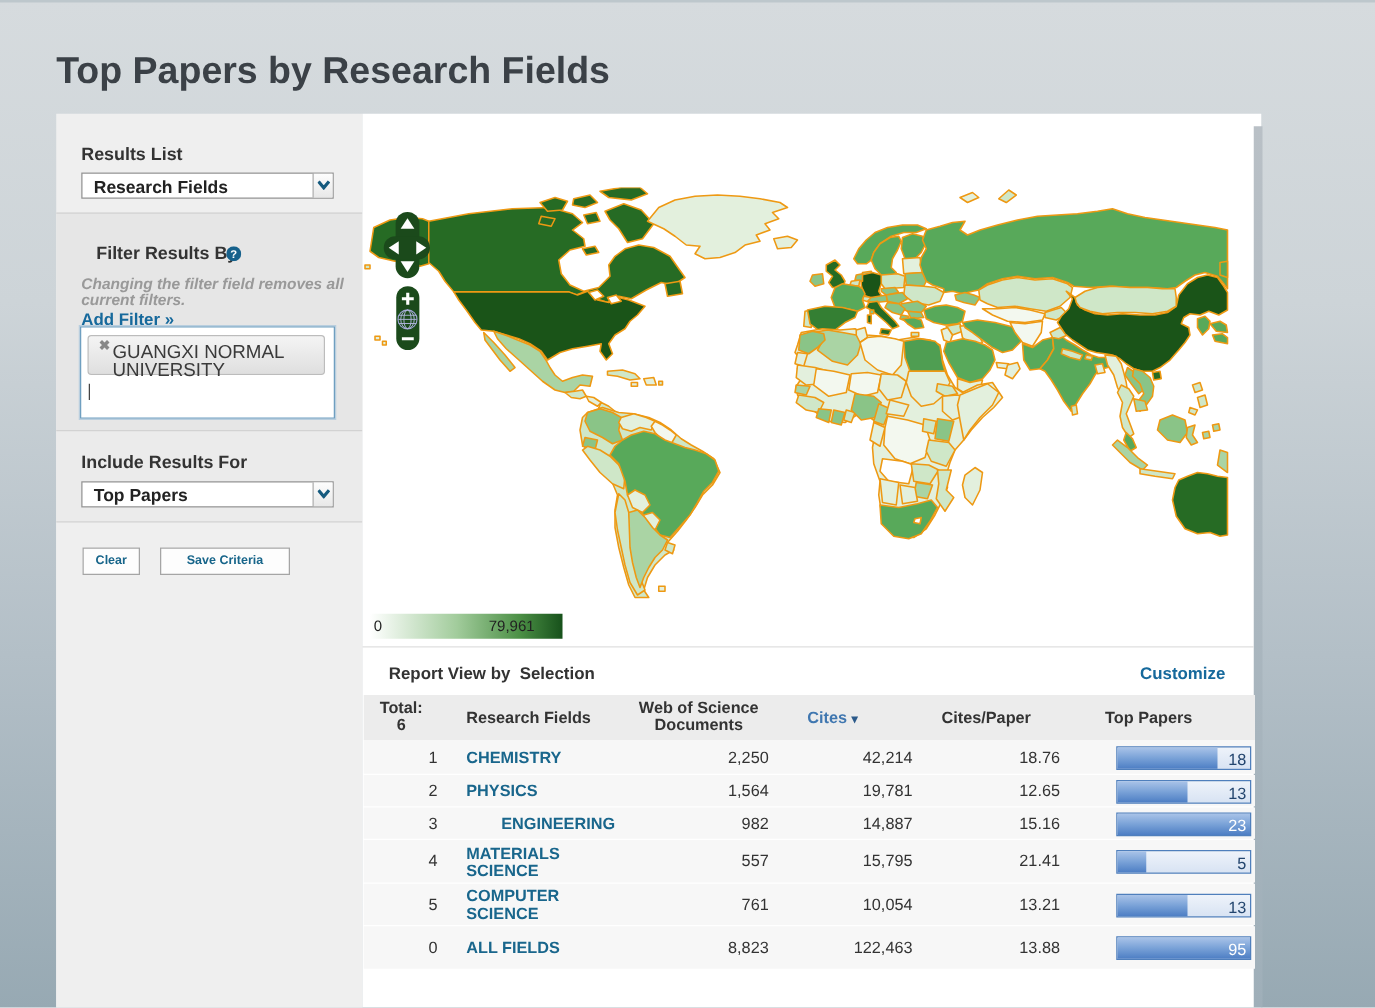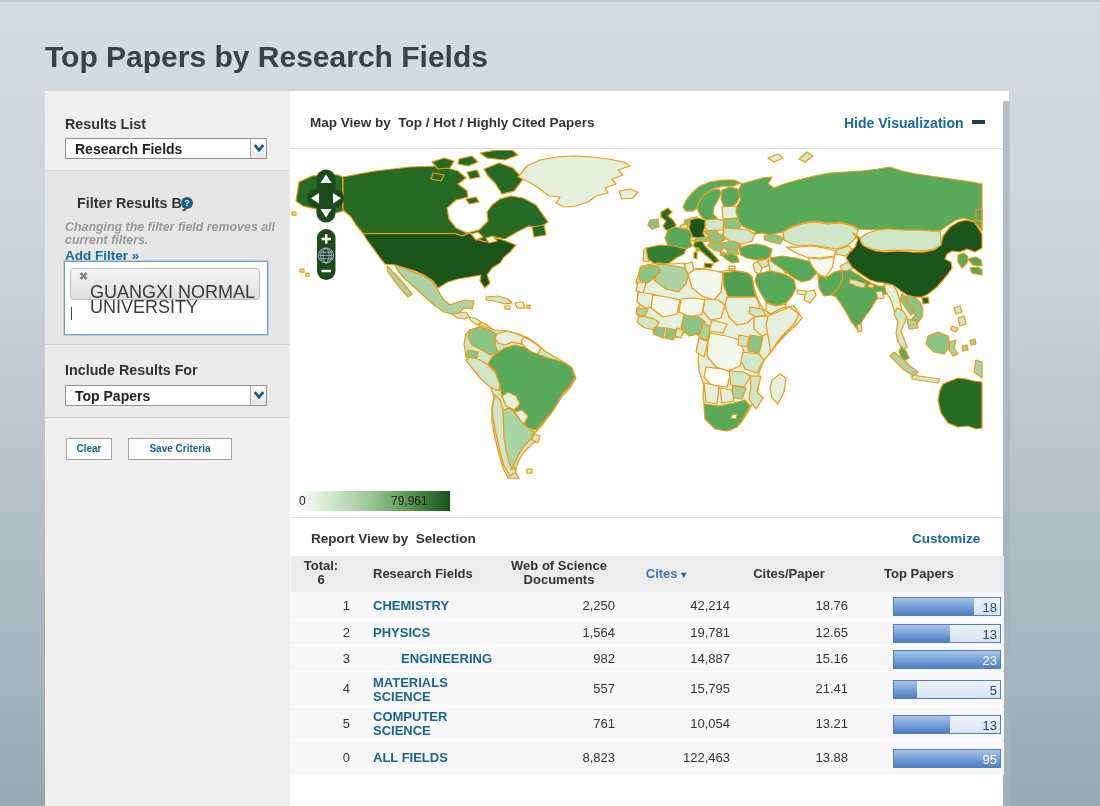--- a/index.html
+++ b/index.html
@@ -44,21 +44,21 @@
     <div class="slabel abs" style="left:32px;top:24px;">Filter Results By</div>
     <svg class="abs" style="left:136px;top:26px;" width="12" height="12" viewBox="0 0 12 12">
       <circle cx="6" cy="6" r="6" fill="#16618c"></circle>
       <text x="6" y="9" font-size="9" font-weight="bold" fill="#fff" text-anchor="middle" font-family="Liberation Sans">?</text>
     </svg>
     <div class="abs" style="left:20px;top:50px;width:224px;font-size:12.4px;font-style:italic;font-weight:bold;color:#999;line-height:12.5px;">Changing the filter field removes all current filters.</div>
     <div class="abs blue" style="left:20px;top:77px;font-size:13.5px;">Add Filter »</div>
     <div class="abs" style="left:19px;top:90px;width:202px;height:72px;background:#fff;border:1px solid #6f9fc0;outline:1px solid #b9cede;">
       <div class="abs" style="left:5px;top:6px;width:188px;height:30px;background:linear-gradient(#f4f4f4,#dfdfdf);border:1px solid #bcbcbc;border-radius:3px;">
         <span class="abs" style="left:8px;top:1px;color:#888;font-weight:bold;font-size:11px;">✖</span>
-        <span class="abs" style="left:19px;top:16px;font-size:18px;color:#3a3a3a;line-height:14.5px;">GUANGXI NORMAL<br>UNIVERSITY</span>
+        <span class="abs" style="left:19px;top:6px;font-size:15px;color:#3a3a3a;line-height:14.5px;">GUANGXI NORMAL<br>UNIVERSITY</span>
       </div>
       <div class="abs" style="left:6px;top:45px;width:1px;height:13px;background:#444;"></div>
     </div>
   </div>
   <div class="sec3 abs">
     <div class="slabel abs" style="left:20px;top:17px;">Include Results For</div>
     <div class="dd" style="left:20px;top:40px;">
       <span class="txt">Top Papers</span>
       <span class="btn"></span>
       <svg class="chev" viewBox="0 0 10 8">
@@ -66,25 +66,20 @@
         </svg>
     </div>
   </div>
   <div class="sec4 abs">
     <div class="btn2" style="left:21px;top:20px;width:44px;">Clear</div>
     <div class="btn2" style="left:83px;top:20px;width:102px;">Save Criteria</div>
   </div>
 </div>
 
 <div id="panel" class="abs">
-  <div id="maphead">
-    <span class="abs" style="left:20px;top:24px;font-size:13.5px;font-weight:bold;color:#333;">Map View by&nbsp;&nbsp;Top / Hot / Highly Cited Papers</span>
-    <span class="abs" id="hideviz" style="left:554px;top:24px;">Hide Visualization</span>
-    <span class="abs" style="left:682px;top:29px;width:13px;height:4px;background:#1b3c52;"></span>
-  </div>
   <div id="scrollbar"></div>
   <svg class="abs" style="left:0;top:59px;" width="713" height="367" viewBox="290 150 713 367">
     <defs>
       <linearGradient id="lg" x1="0" y1="0" x2="1" y2="0">
         <stop offset="0" stop-color="#ffffff"></stop>
           <stop offset="0.45" stop-color="#a2cc9c"></stop>
         <stop offset="0.78" stop-color="#4b8f45"></stop>
           <stop offset="1" stop-color="#17511b"></stop>
       </linearGradient>
     </defs>

